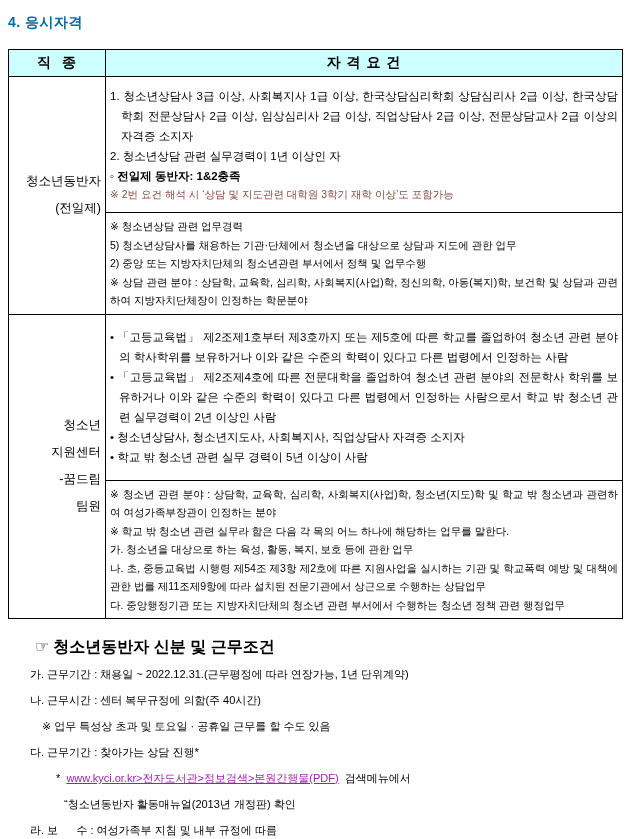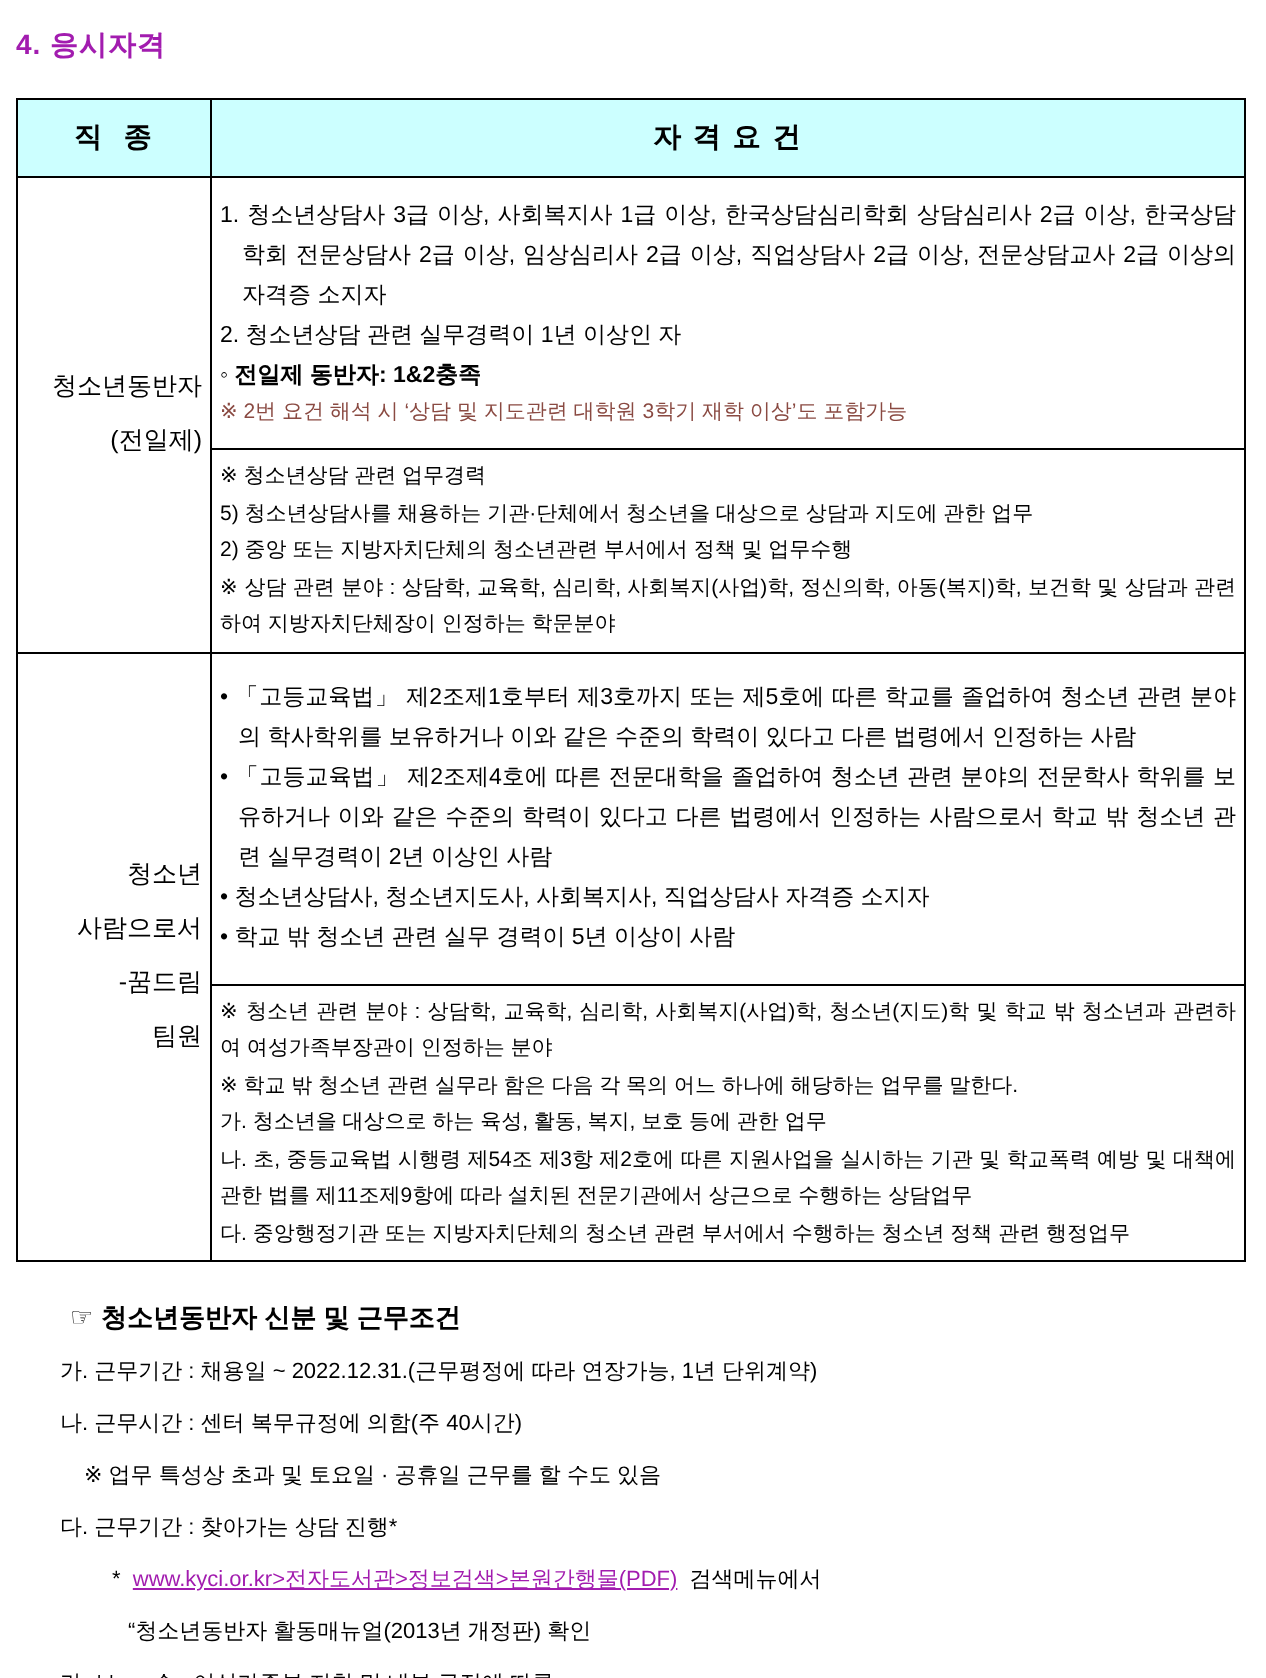--- a/index.html
+++ b/index.html
@@ -7,40 +7,40 @@
   body {
     width:633px; height:839px;
     font-family:"Liberation Sans","DejaVu Sans",sans-serif;
     color:#000;
     position:relative;
     overflow:hidden;
   }
   .page { padding:14px 8px 0 8px; }
 
   .doc-title {
-    font-size:14px; font-weight:bold; color:#a21caf;
+    font-size:14px; font-weight:bold; color:#0369a1;
     margin-bottom:17px; letter-spacing:0.5px;
   }
 
   table.qual {
     width:615px;
     border-collapse:collapse;
     table-layout:fixed;
   }
   table.qual td {
     border:1.4px solid #000;
     vertical-align:middle;
     padding:4px 4px;
   }
   td.hdr {
     background:#ccffff;
     font-weight:bold;
     text-align:center;
     font-size:14px;
-    height:39px;
+    height:27px;
     white-space:pre;
     letter-spacing:1px;
     border-bottom-width:2px;
   }
   col.jobcol { width:97px; }
   td.jobcell {
     text-align:right;
     font-size:12.5px;
     vertical-align:middle;
     line-height:27px;
@@ -57,21 +57,21 @@
   .hang9  { padding-left:9px;  text-indent:-9px; }
   .bold { font-weight:bold; }
   .rednote { font-size:10.5px; line-height:17px; }
 
   .notes { margin-top:16px; padding-left:22px; }
   .notes .line {
     font-size:11px; line-height:26px;
     white-space:pre-wrap;
   }
   .notes .heading {
-    font-size:13px; font-weight:bold;
+    font-size:16px; font-weight:bold;
     margin-left:5px; margin-bottom:2px; line-height:24px;
   }
   .notes .indent1 { padding-left:12px; }
   .notes .indent2 { padding-left:26px; }
   .notes .indent3 { padding-left:34px; }
   .weblink { text-decoration:underline; cursor:pointer; }
   .ptr-icon { margin-right:4px; }
 </style>
 </head>
 <body>
@@ -108,21 +108,21 @@
         <div class="p11">※ 청소년상담 관련 업무경력</div>
         <div class="p11">5) 청소년상담사를 채용하는 기관·단체에서 청소년을 대상으로 상담과 지도에 관한 업무</div>
         <div class="p11">2) 중앙 또는 지방자치단체의 청소년관련 부서에서 정책 및 업무수행</div>
         <div class="p11">※ 상담 관련 분야 : 상담학, 교육학, 심리학, 사회복지(사업)학, 정신의학, 아동(복지)학, 보건학 및 상담과 관련하여 지방자치단체장이 인정하는 학문분야</div>
       </td>
     </tr>
 
     <tr>
       <td class="jobcell" rowspan="2">
         <span class="jobline">청소년</span>
-        <span class="jobline">사람으로서</span>
+        <span class="jobline">지원센터</span>
         <span class="jobline">-꿈드림</span>
         <span class="jobline">팀원</span>
       </td>
       <td class="cellC">
         <div class="p12 hang9">• 「고등교육법」 제2조제1호부터 제3호까지 또는 제5호에 따른 학교를 졸업하여 청소년 관련 분야의 학사학위를 보유하거나 이와 같은 수준의 학력이 있다고 다른 법령에서 인정하는 사람</div>
         <div class="p12 hang9">• 「고등교육법」 제2조제4호에 따른 전문대학을 졸업하여 청소년 관련 분야의 전문학사 학위를 보유하거나 이와 같은 수준의 학력이 있다고 다른 법령에서 인정하는 사람으로서 학교 밖 청소년 관련 실무경력이 2년 이상인 사람</div>
         <div class="p12 hang9">• 청소년상담사, 청소년지도사, 사회복지사, 직업상담사 자격증 소지자</div>
         <div class="p12 hang9">• 학교 밖 청소년 관련 실무 경력이 5년 이상이 사람</div>
       </td>
     </tr>

